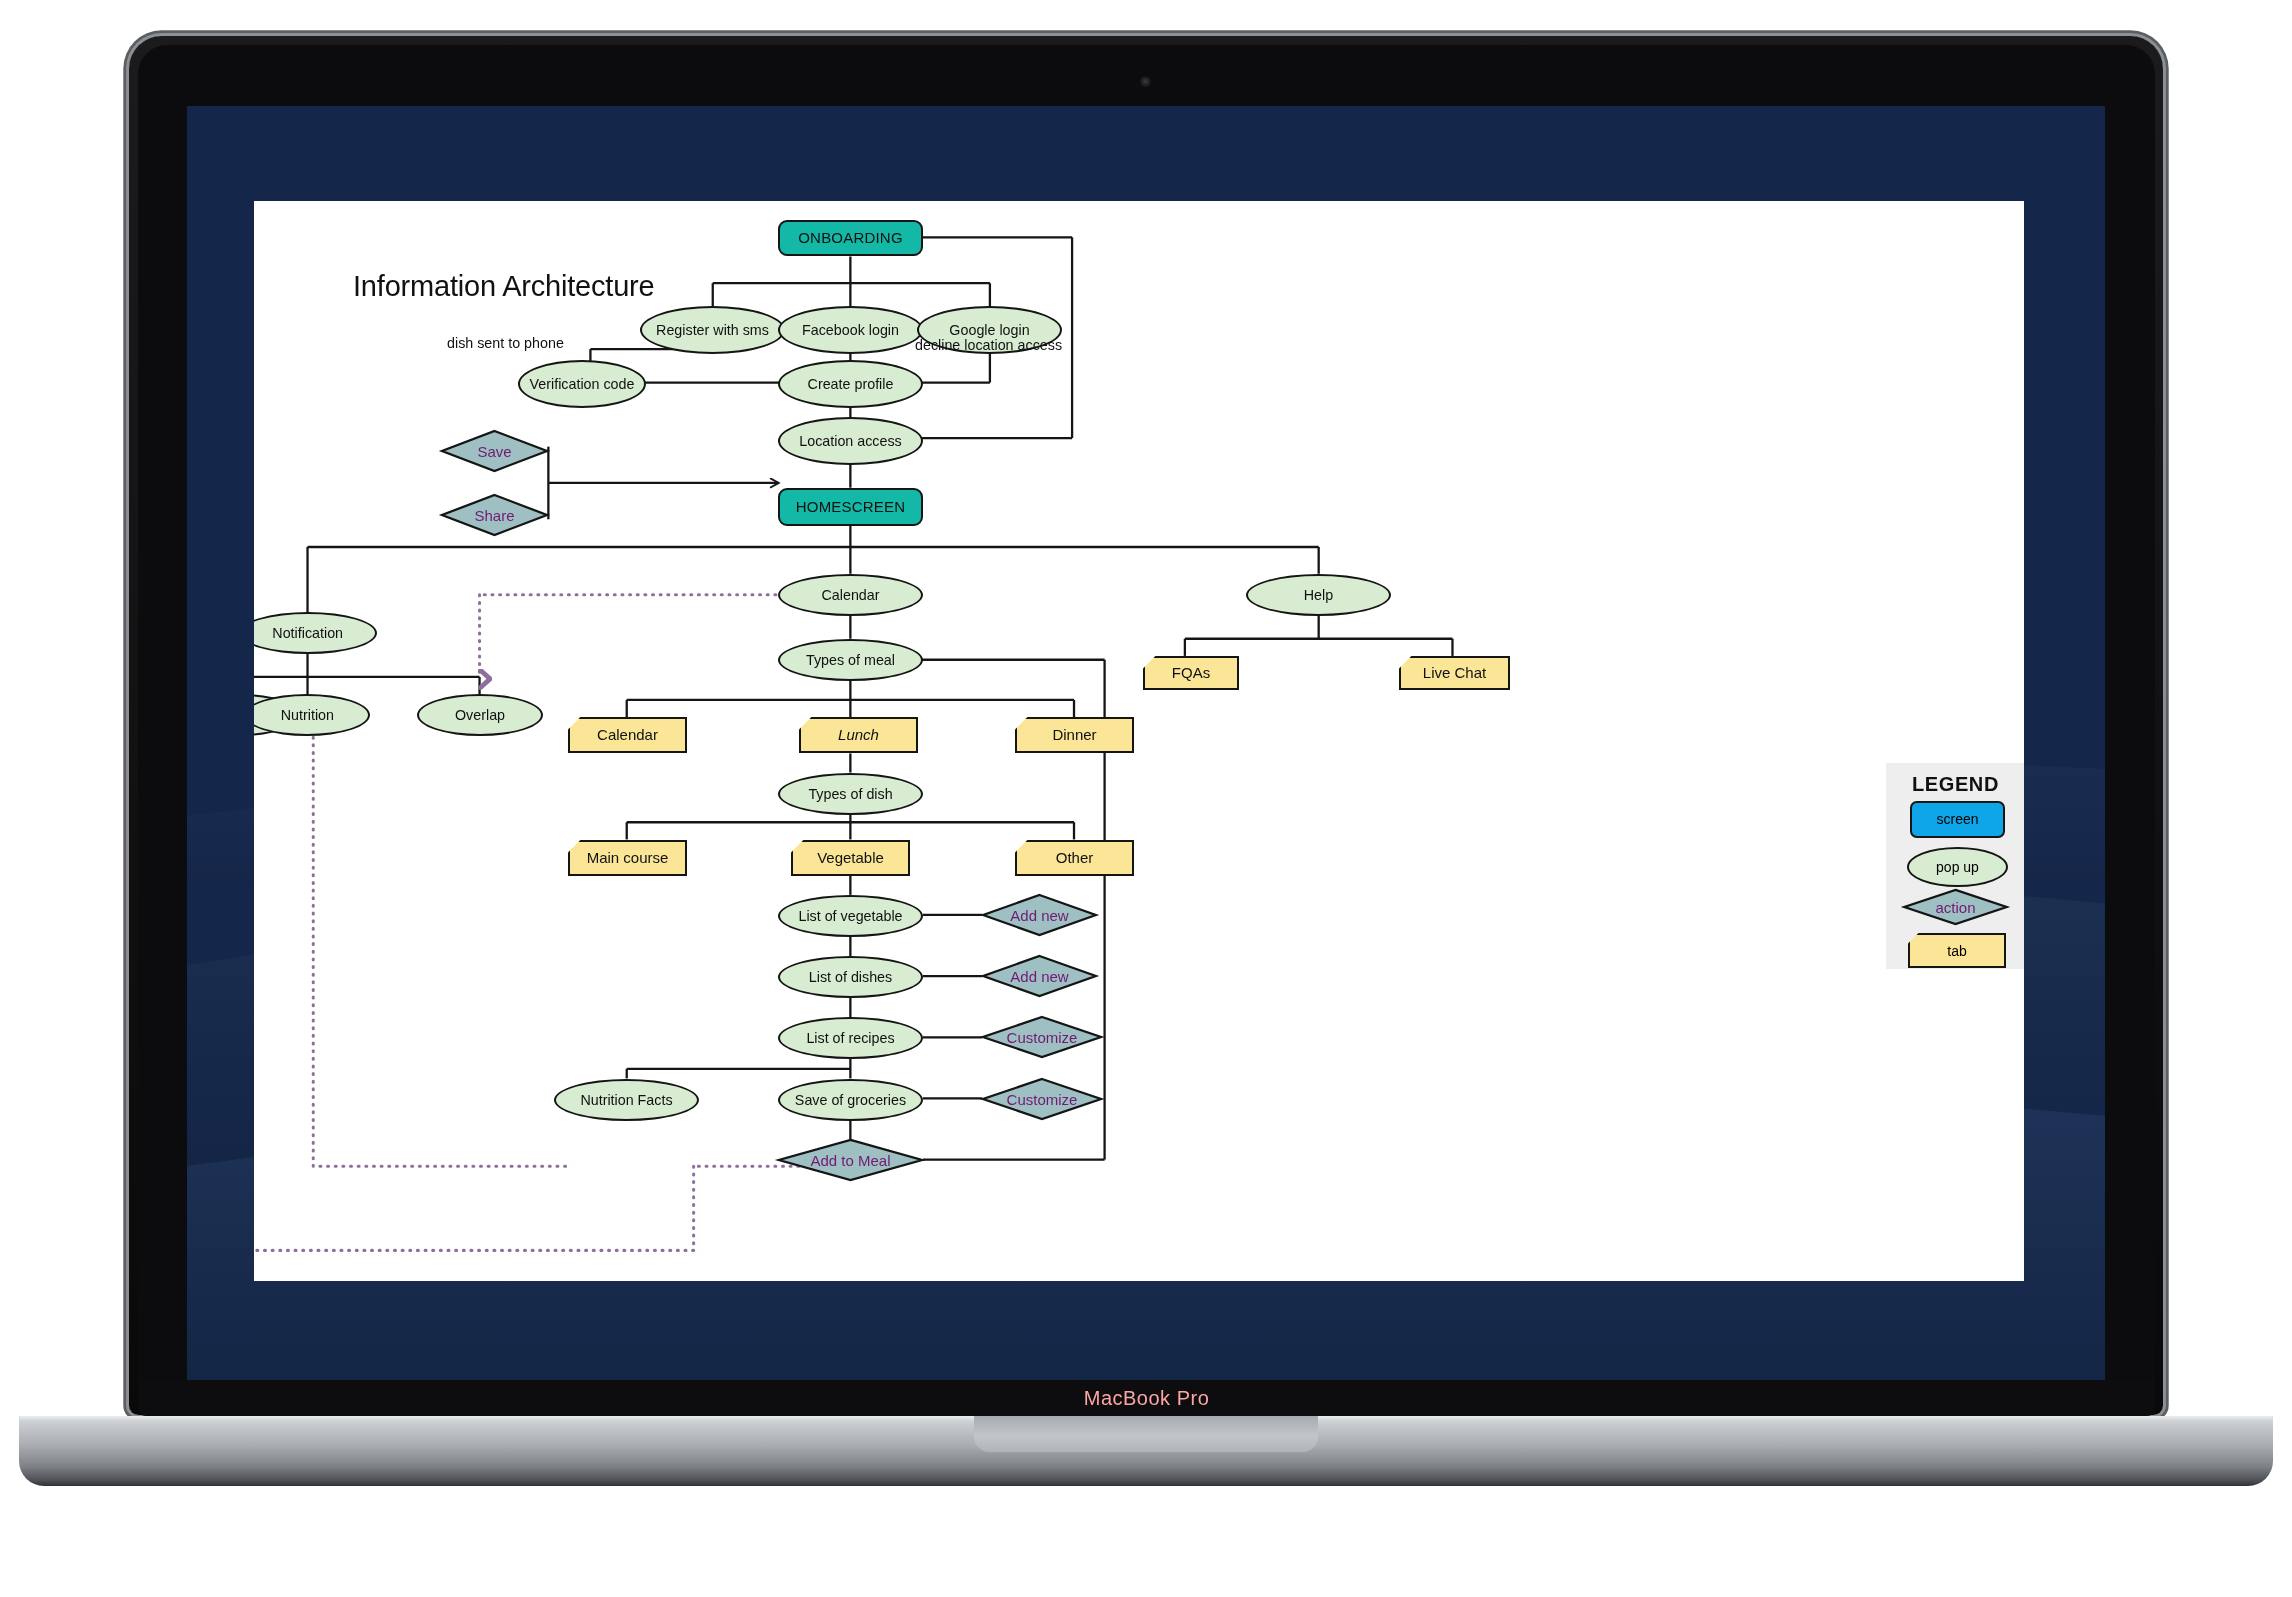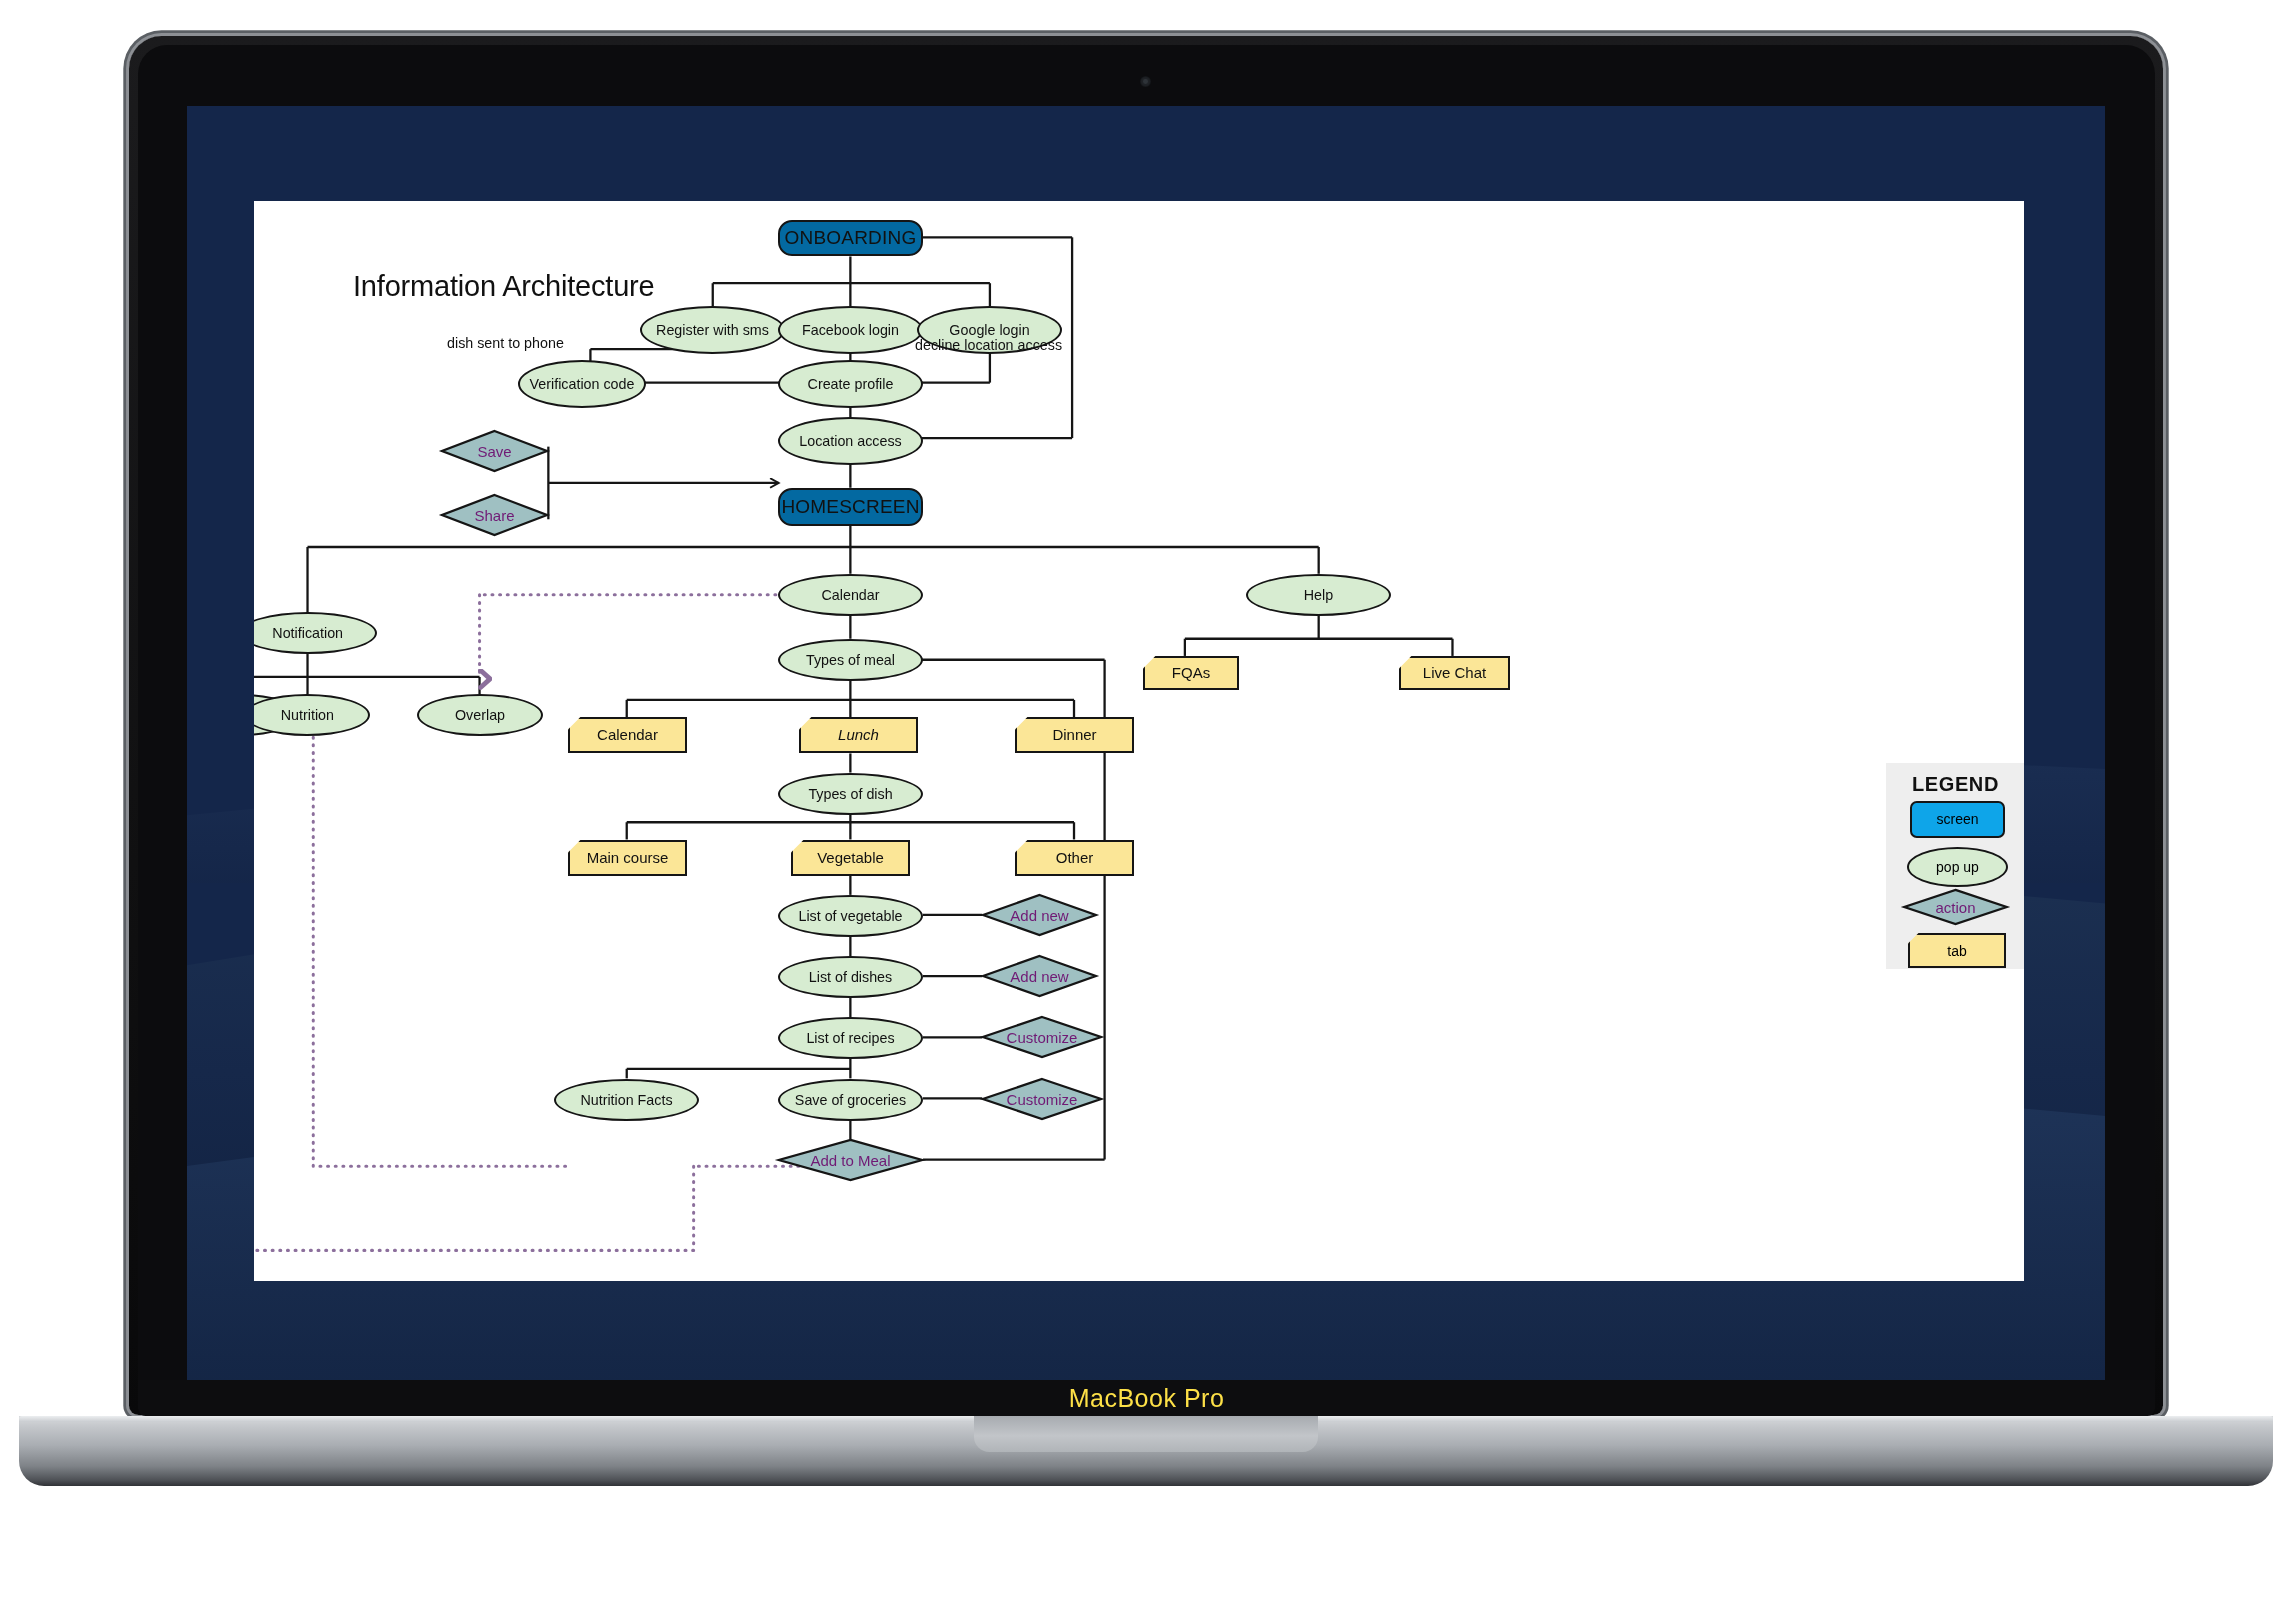--- a/index.html
+++ b/index.html
@@ -66,21 +66,21 @@
     opacity:.85;
   }
 
   
   .chin{
     position:absolute;left:138px;top:1380px;width:2017px;height:36px;
     background:#0d0d0f;border-radius:0 0 7.6px 7.6px;
     display:flex;align-items:center;justify-content:center;
   }
   .chin-label{
-    color:#fde047;font-size:25px;letter-spacing:0.5px;font-family:"Liberation Sans",sans-serif;
+    color:#fca5a5;font-size:20px;letter-spacing:0.5px;font-family:"Liberation Sans",sans-serif;
   }
   .base{
     position:absolute;left:19px;top:1416px;width:2254px;height:70px;
     background:linear-gradient(180deg,#d8dadd 0%,#c3c6ca 16%,#a9adb2 42%,#7e8287 72%,#4d5055 92%,#303236 100%);
     border-radius:0 0 25px 25px;
   }
   .base-top-edge{
     position:absolute;left:19px;top:1416px;width:2254px;height:5.7px;
     background:linear-gradient(180deg,#eceef0,#c9ccd0);border-radius:2.9px 2.9px 0 0;
   }
@@ -101,22 +101,22 @@
   }
 
   svg.edges{position:absolute;left:0;top:0;width:1770px;height:1080px;}
 
   
   .node{position:absolute;display:flex;align-items:center;justify-content:center;
         text-align:center;color:#111;box-sizing:border-box;line-height:1.12;}
   .node span{display:block;pointer-events:none;}
 
   .n-screen{
-    background:#0369a1;border:2.4px solid #151515;border-radius:14px;
-    font-size:19px;letter-spacing:0.2px;
+    background:#14b8a6;border:2.4px solid #151515;border-radius:9px;
+    font-size:15px;letter-spacing:0.2px;
   }
   .n-pop{
     background:#d7ecd1;border:2.4px solid #151515;border-radius:50%;
     font-size:14.3px;
   }
   .n-tab{
     background:#fbe697;border:2.4px solid #151515;
     font-size:15px;
     clip-path:polygon(12.4px 0, 100% 0, 100% 100%, 0 100%, 0 12.4px);
   }

